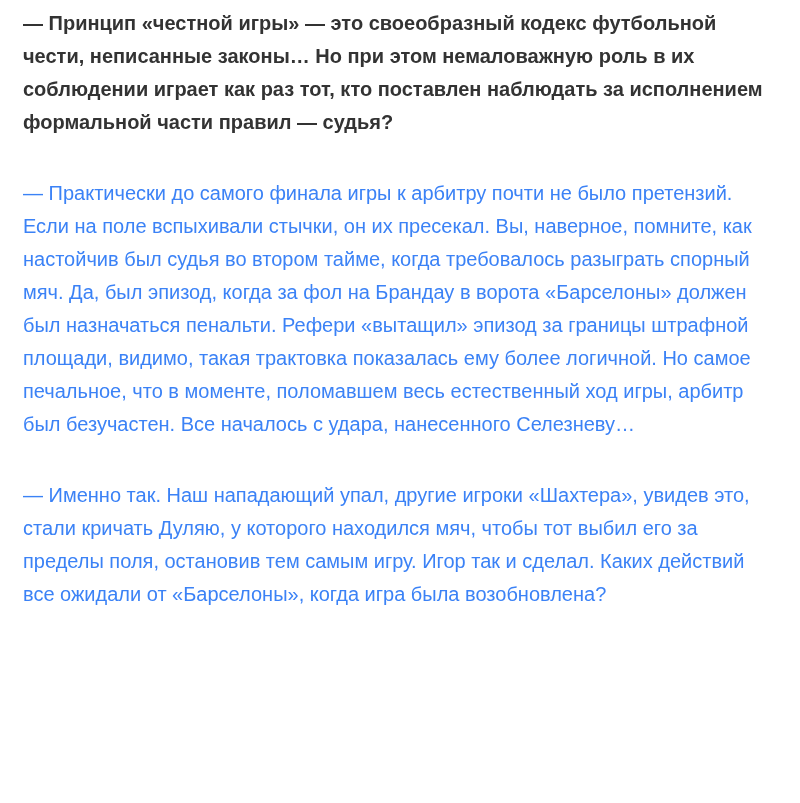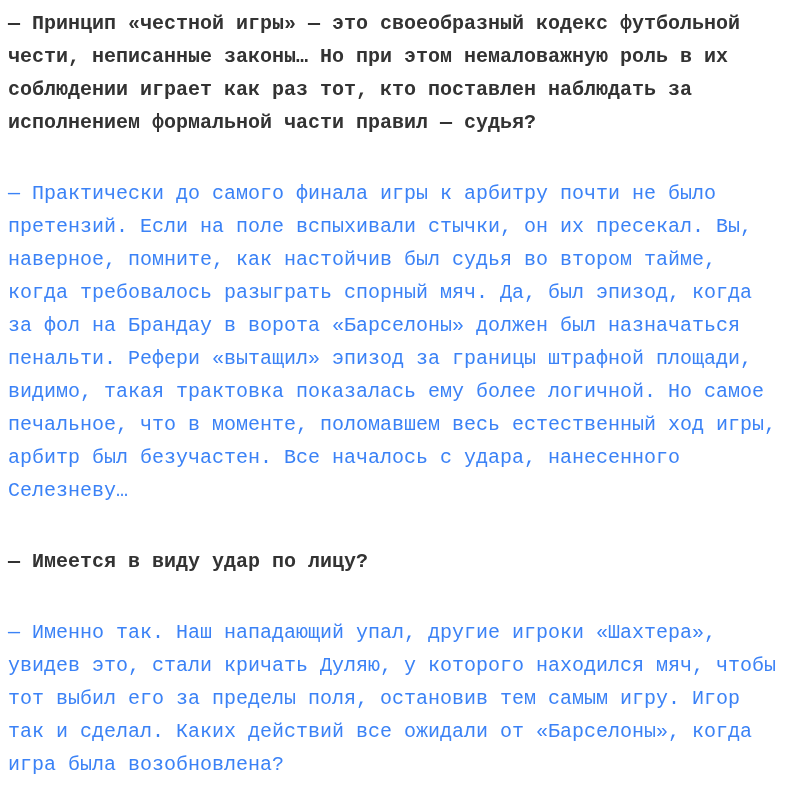--- a/index.html
+++ b/index.html
@@ -9,22 +9,21 @@
   }
   body {
     width: 800px;
     min-height: 803px;
     font-family: "Liberation Sans", "DejaVu Sans", sans-serif;
     -webkit-font-smoothing: antialiased;
   }
   .article {
     box-sizing: border-box;
     width: 800px;
-    padding: 7px 20px 22px 8px;
-    font-family: Liberation Mono, monospace;
+    padding: 7px 20px 22px 23px;
   }
   .article p {
     margin: 0 0 38px 0;
     font-size: 20px;
     line-height: 33px;
     letter-spacing: 0;
   }
   .article p:last-child {
     margin-bottom: 0;
   }
@@ -36,15 +35,14 @@
     font-weight: normal;
     color: #3b82f6;
   }
 </style>
 </head>
 <body>
 
 <div class="article">
   <p class="question">— Принцип «честной игры» — это своеобразный кодекс футбольной чести, неписанные законы… Но при этом немаловажную роль в их соблюдении играет как раз тот, кто поставлен наблюдать за исполнением формальной части правил — судья?</p>
   <p class="answer">— Практически до самого финала игры к арбитру почти не было претензий. Если на поле вспыхивали стычки, он их пресекал. Вы, наверное, помните, как настойчив был судья во втором тайме, когда требовалось разыграть спорный мяч. Да, был эпизод, когда за фол на Брандау в ворота «Барселоны» должен был назначаться пенальти. Рефери «вытащил» эпизод за границы штрафной площади, видимо, такая трактовка показалась ему более логичной. Но самое печальное, что в моменте, поломавшем весь естественный ход игры, арбитр был безучастен. Все началось с удара, нанесенного Селезневу…</p>
-  <p class="question">— Имеется в виду удар по лицу?</p>
   <p class="answer">— Именно так. Наш нападающий упал, другие игроки «Шахтера», увидев это, стали кричать Дуляю, у которого находился мяч, чтобы тот выбил его за пределы поля, остановив тем самым игру. Игор так и сделал. Каких действий все ожидали от «Барселоны», когда игра была возобновлена?</p>
 </div>
 
 </body></html>

